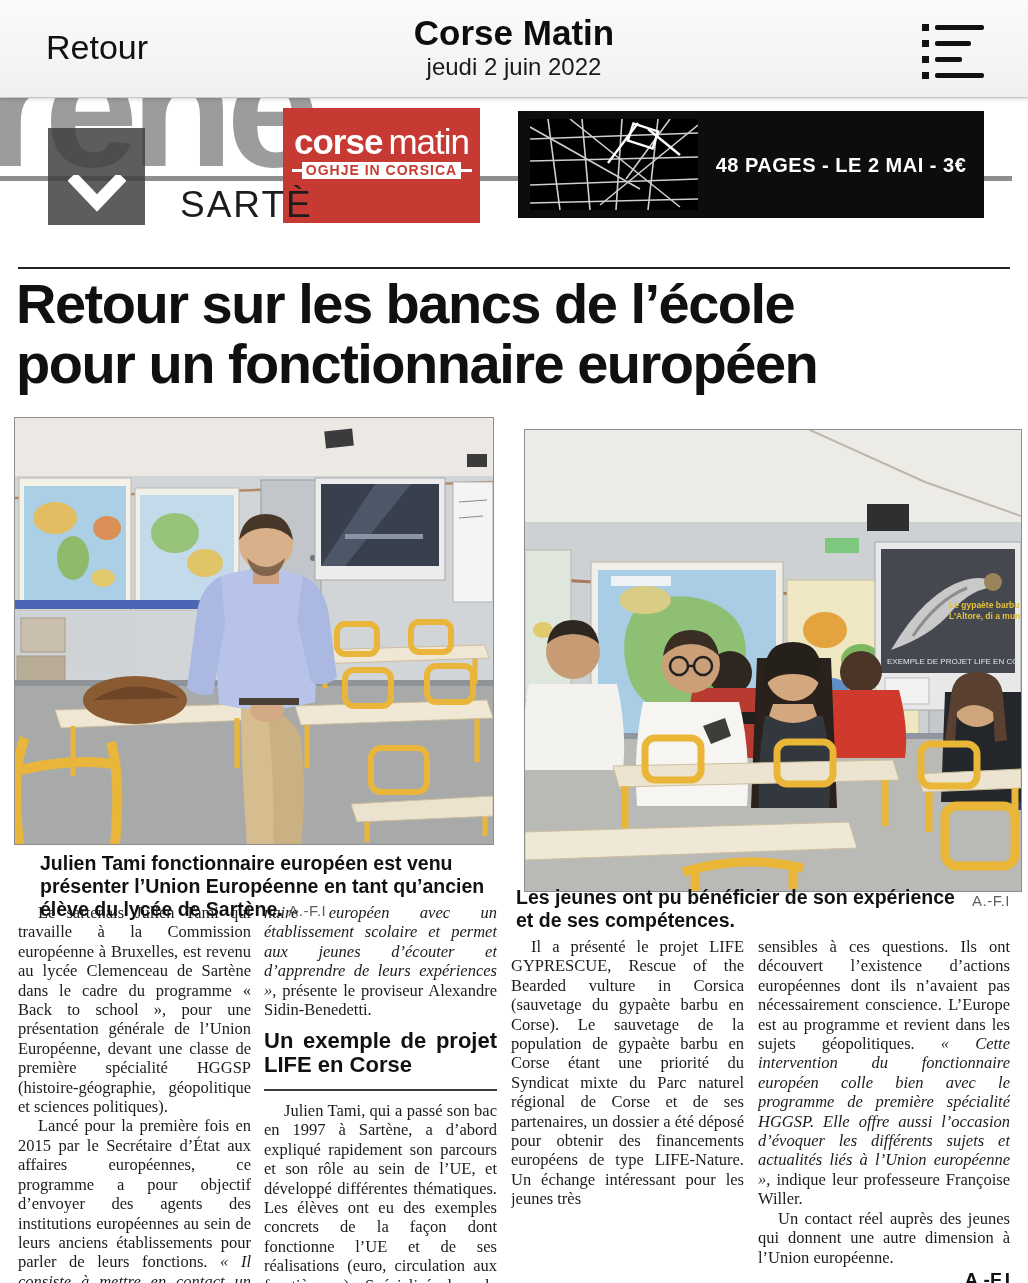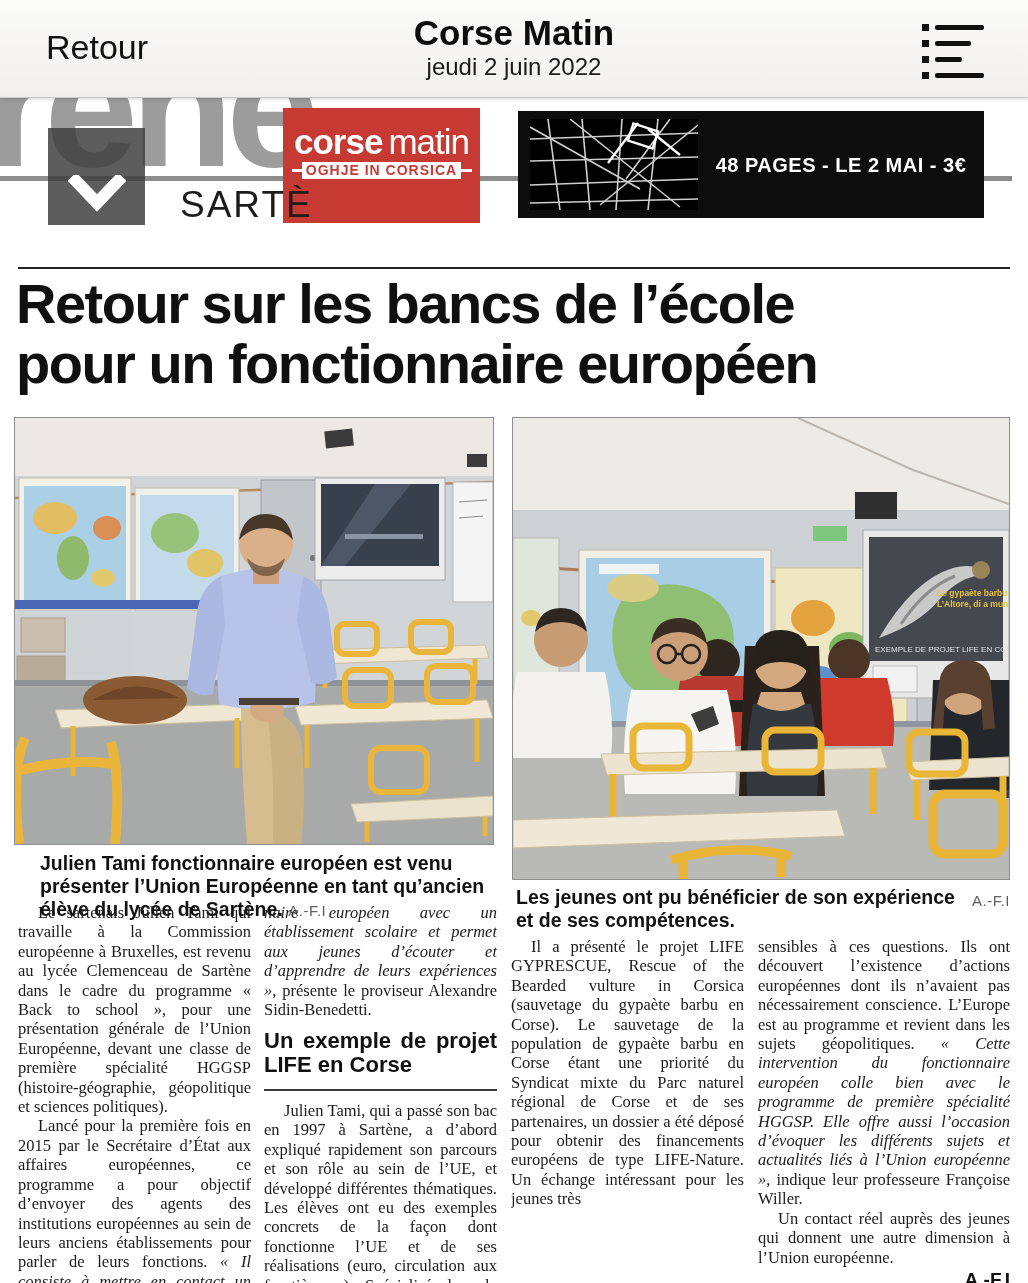--- a/index.html
+++ b/index.html
@@ -235,21 +235,21 @@
           <ellipse cx="252" cy="292" rx="17" ry="12" fill="#d3a983"></ellipse>
           <rect x="224" y="280" width="60" height="7" fill="#4a4038"></rect>
           <path d="M238 150 h26 v16 h-26z" fill="#cfa07e"></path>
           <circle cx="251" cy="126" r="27" fill="#d9b08a"></circle>
           <path d="M224 122 q4 -26 27 -26 q23 0 27 26 q-10 -12 -27 -12 q-17 0 -27 12z" fill="#463728"></path>
           <path d="M232 140 q19 18 38 0 q-4 18 -19 18 q-15 0 -19 -18z" fill="#6b543f" opacity=".8"></path>
         </g>
       </svg>
     </figure>
 
-    <figure class="figure fig-right" style="margin:0">
+    <figure class="figure fig-right" style="margin:12px">
       <svg width="496" height="461" viewBox="0 0 496 461">
         <rect width="496" height="461" fill="#edebe6"></rect>
         <polyline points="285,0 400,52 496,86" fill="none" stroke="#bcb7ae" stroke-width="2"></polyline>
         <rect y="92" width="496" height="215" fill="#cdd1d4"></rect>
         <line x1="0" y1="148" x2="340" y2="168" stroke="#a8795a" stroke-width="3"></line>
 
         <rect x="0" y="120" width="46" height="150" fill="#dfe6dc" stroke="#b9b9ad"></rect>
         <ellipse cx="18" cy="200" rx="10" ry="8" fill="#e3c96e"></ellipse>
 
         <rect x="66" y="132" width="192" height="198" fill="#f0eee6" stroke="#b9b5a8"></rect>

